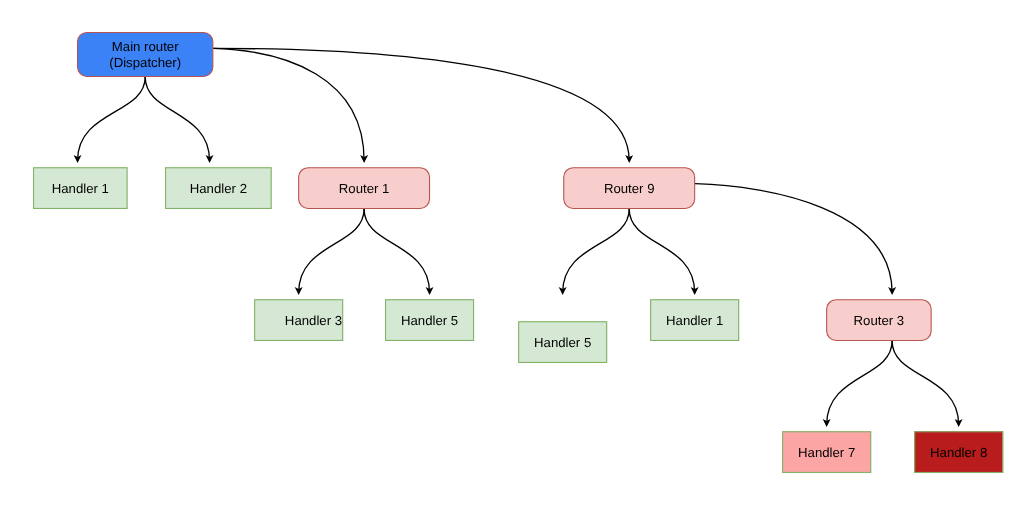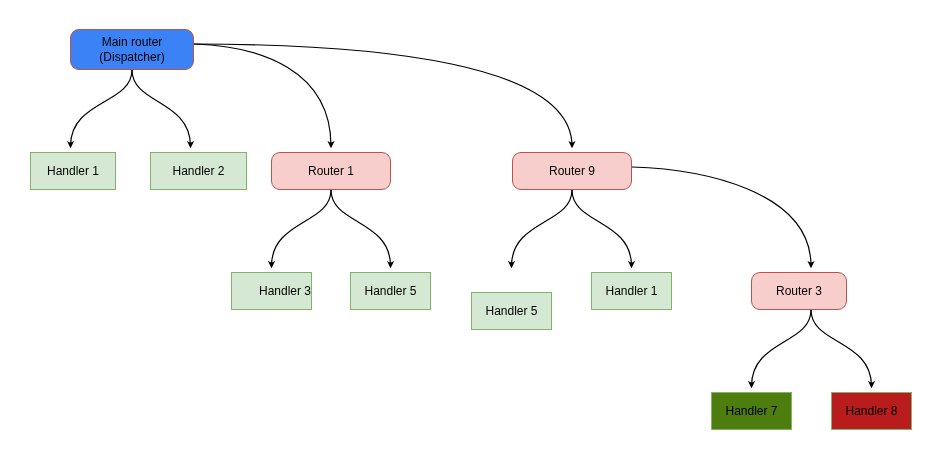--- a/index.html
+++ b/index.html
@@ -84,17 +84,17 @@
 (Dispatcher)</span></div>
       <div class="node handler" style="left: 30px; top: 152px; width: 86px; height: 38px; background: rgb(213, 232, 212); border-color: rgb(130, 179, 102);"><span>Handler 1</span></div>
       <div class="node handler" style="left: 150px; top: 152px; width: 97px; height: 38px; background: rgb(213, 232, 212); border-color: rgb(130, 179, 102);"><span>Handler 2</span></div>
       <div class="node router" style="left: 271px; top: 152px; width: 120px; height: 38px; background: rgb(248, 206, 204); border-color: rgb(184, 84, 80); justify-content: center;"><span>Router 1</span></div>
       <div class="node router" style="left: 512px; top: 152px; width: 120px; height: 38px; background: rgb(248, 206, 204); border-color: rgb(184, 84, 80);"><span>Router 9</span></div>
       <div class="node handler" style="left: 231px; top: 272px; width: 81px; height: 38px; background: rgb(213, 232, 212); border-color: rgb(130, 179, 102); justify-content: flex-end;"><span>Handler 3</span></div>
       <div class="node handler" style="left: 350px; top: 272px; width: 81px; height: 38px; background: rgb(213, 232, 212); border-color: rgb(130, 179, 102);"><span>Handler 5</span></div>
       <div class="node handler" style="left: 471px; top: 272px; width: 81px; height: 38px; background: rgb(213, 232, 212); border-color: rgb(130, 179, 102); margin-top: 20px;"><span>Handler 5</span></div>
       <div class="node handler" style="left: 591px; top: 272px; width: 81px; height: 38px; background: rgb(213, 232, 212); border-color: rgb(130, 179, 102);"><span>Handler 1</span></div>
       <div class="node router" style="left: 751px; top: 272px; width: 96px; height: 38px; background: rgb(248, 206, 204); border-color: rgb(184, 84, 80);"><span>Router 3</span></div>
-      <div class="node handler" style="left: 711px; top: 392px; width: 81px; height: 38px; background: #4d7c0f; border-color: rgb(130, 179, 102);"><span>Handler 7</span></div>
+      <div class="node handler" style="left: 711px; top: 392px; width: 81px; height: 38px; background: #fca5a5; border-color: rgb(130, 179, 102);"><span>Handler 7</span></div>
       <div class="node handler" style="left: 831px; top: 392px; width: 81px; height: 38px; background: #b91c1c; border-color: rgb(130, 179, 102);"><span>Handler 8</span></div>
     </div>
 
 </div>
 
 </body></html>

